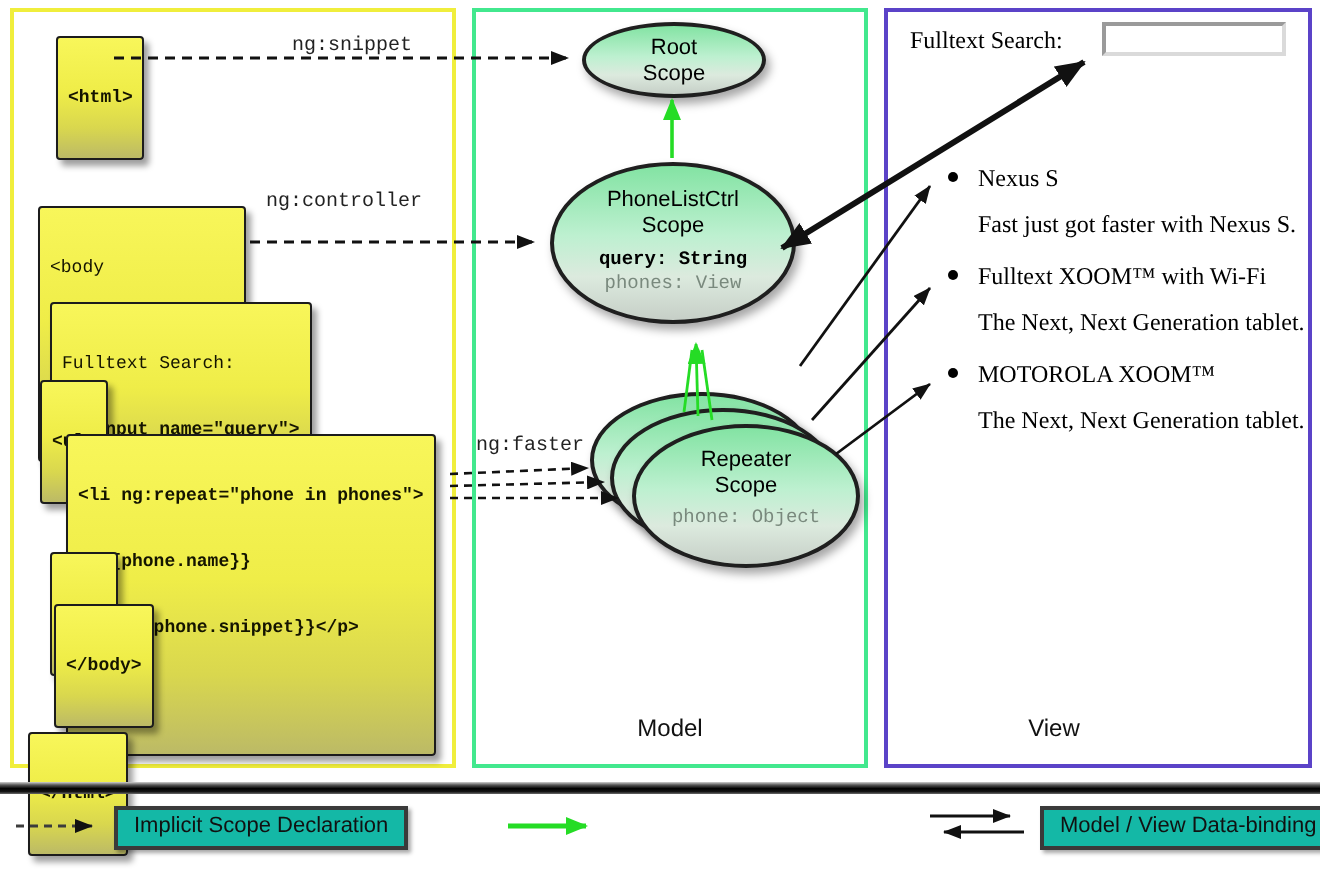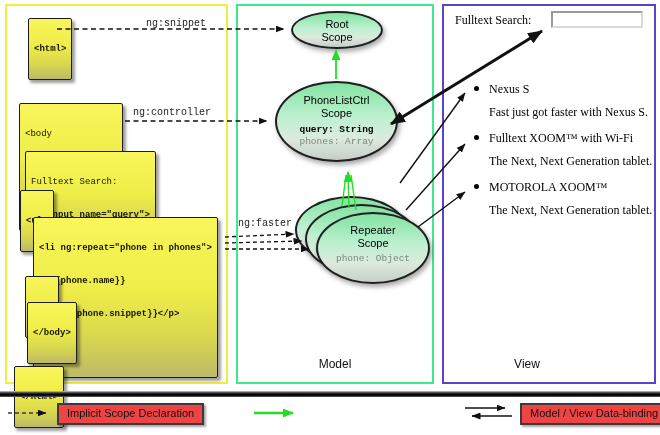--- a/index.html
+++ b/index.html
@@ -39,21 +39,21 @@
   
   .serif{position:absolute;font:12px/14px "Liberation Serif",serif;color:#000;white-space:nowrap;}
   .searchbox{position:absolute;width:92px;height:17px;background:#fff;
              border:2px solid;border-color:#9a9a9a #dadada #dadada #9a9a9a;
              font:11px "Liberation Serif",serif;padding:0 3px;}
   .dot{position:absolute;width:5px;height:5px;border-radius:50%;background:#000;}
 
   
   .sep{position:absolute;left:0;top:391px;width:660px;height:6px;
        background:linear-gradient(180deg,#cfcfcf 0%,#565656 25%,#000 55%,#151515 80%,#6a6a6a 100%);}
-  .legbox{position:absolute;top:403px;background:#ef4444;border:2px solid #3a3a3a;
+  .legbox{position:absolute;top:403px;background:#14b8a6;border:2px solid #3a3a3a;
           padding:2px 8px 3px 8px;font:11px/13px "Liberation Sans",sans-serif;color:#111;
           white-space:nowrap;box-shadow:1.5px 1.5px 2px rgba(0,0,0,0.35);}
 
   
   .overlay{position:absolute;left:0;top:0;width:660px;height:435px;pointer-events:none;z-index:10;}
 </style>
 </head>
 <body>
 
 <div class="stage">
@@ -91,33 +91,33 @@
     <div>&lt;ul&gt;</div>
   </div>
   <div class="code" style="left:27px;top:302px;">
     <div>&lt;/body&gt;</div>
   </div>
   <div class="code" style="left:14px;top:330px;margin-top:36px;">
     <div>&lt;/html&gt;</div>
   </div>
 
   <div class="mlabel" style="left:146px;top:18px;">ng:snippet</div>
-  <div class="mlabel" style="left:133px;top:107px;">ng:controller</div>
+  <div class="mlabel" style="left:133px;top:96px;">ng:controller</div>
   <div class="mlabel" style="left:238px;top:218px;">ng:faster</div>
 
   <div class="scope" style="left:291px;top:11px;width:92px;height:38px;padding-top:5px;">
     <div class="t">Root</div>
     <div class="t">Scope</div>
   </div>
 
   <div class="scope" style="left:275px;top:81px;width:123px;height:81px;padding-top:11px;">
     <div class="t">PhoneListCtrl</div>
     <div class="t">Scope</div>
     <div class="p hot" style="margin-top:4px;">query: String</div>
-    <div class="p dim">phones: Array</div>
+    <div class="p dim">phones: View</div>
   </div>
 
   <div class="scope" style="left:295px;top:196px;width:112px;height:68px;"></div>
   <div class="scope" style="left:305px;top:204px;width:113px;height:70px;"></div>
   <div class="scope" style="left:316px;top:212px;width:114px;height:72px;padding-top:10px;">
     <div class="t">Repeater</div>
     <div class="t">Scope</div>
     <div class="p dim" style="margin-top:3px;">phone: Object</div>
   </div>
 

